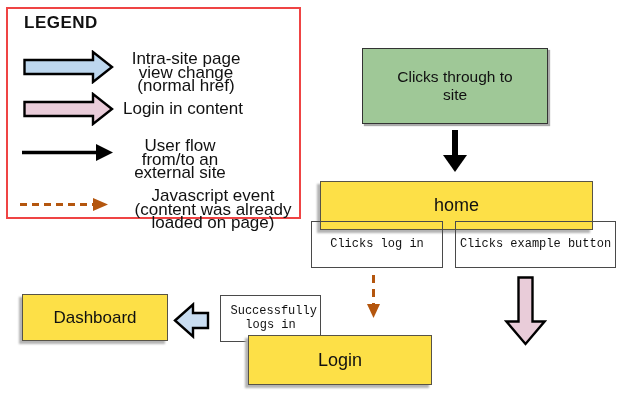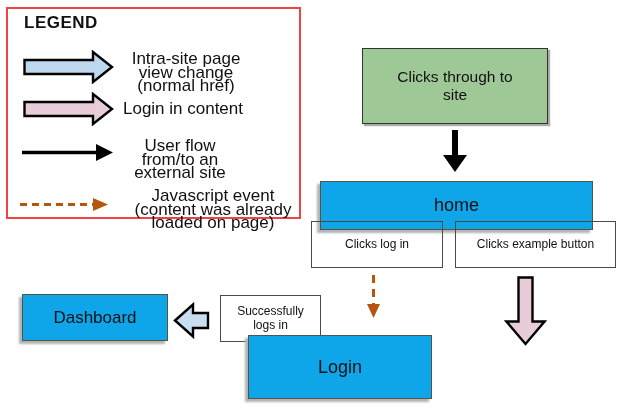--- a/index.html
+++ b/index.html
@@ -7,23 +7,23 @@
     position:relative;width:620px;height:412px;background:#ffffff;overflow:hidden;
     font-family:"Liberation Sans","DejaVu Sans",sans-serif;color:#111;
   }
   .abs{position:absolute;}
   
   .legend-box{left:6px;top:7px;width:295px;height:212px;border:2px solid #ef4444;background:#fff;box-sizing:border-box;}
   .legend-title{left:22px;top:11px;font-size:17px;font-weight:bold;letter-spacing:.5px;}
   .legend-label{font-size:17px;line-height:13.5px;text-align:center;}
   
   .node{display:flex;align-items:center;justify-content:center;text-align:center;box-sizing:border-box;line-height:1.15;}
-  .node-yellow{background:#0ea5e9;border:1.5px solid #575347;box-shadow:-3px 3px 2px #b3b3b3;}
+  .node-yellow{background:#fde047;border:1.5px solid #575347;box-shadow:-3px 3px 2px #b3b3b3;}
   .node-green{background:#9fc897;border:1.5px solid #333;box-shadow:2px 2px 1px #aaa;}
-  .node-clear{background:transparent;border:1.5px solid #4a4a4a;}
+  .node-clear{background:transparent;border:1.5px solid #4a4a4a;font-family:Liberation Mono, monospace;}
   .wrap{display:inline-block;}
 </style>
 </head>
 <body>
 
 <div id="canvas">
 
   <div class="abs legend-box">
     <div class="abs legend-title" style="left:16px;top:4px;">LEGEND</div>
 
@@ -77,21 +77,21 @@
 
   <svg class="abs" style="left:504px;top:276px;" width="43" height="70" viewBox="0 0 43 70">
     <path d="M14.5,1.5 H28.5 V45.5 H40.5 L21.5,68 L2.5,45.5 H14.5 Z" fill="#e9ccd9" stroke="#000" stroke-width="2.4"></path>
   </svg>
 
 
   <div class="abs node node-clear" style="left:220px;top:295px;width:101px;height:47px;font-size:12px;background:#fff;">
     <span class="wrap" style="width:80px;">Successfully logs in</span>
   </div>
 
-  <div class="abs node node-yellow" style="left:248px;top:335px;width:184px;height:64px;font-size:18px;">
+  <div class="abs node node-yellow" style="left:248px;top:335px;width:184px;height:50px;font-size:18px;">
     <span>Login</span>
   </div>
 
   <svg class="abs" style="left:173px;top:302px;" width="37" height="37" viewBox="0 0 37 37">
     <path d="M2,18.5 L20,2.5 V11 H35 V26 H20 V34.5 Z" fill="#c9ddf1" stroke="#000" stroke-width="2.4"></path>
   </svg>
 
   <div class="abs node node-yellow" style="left:22px;top:294px;width:146px;height:47px;font-size:17px;">
     <span>Dashboard</span>
   </div>

